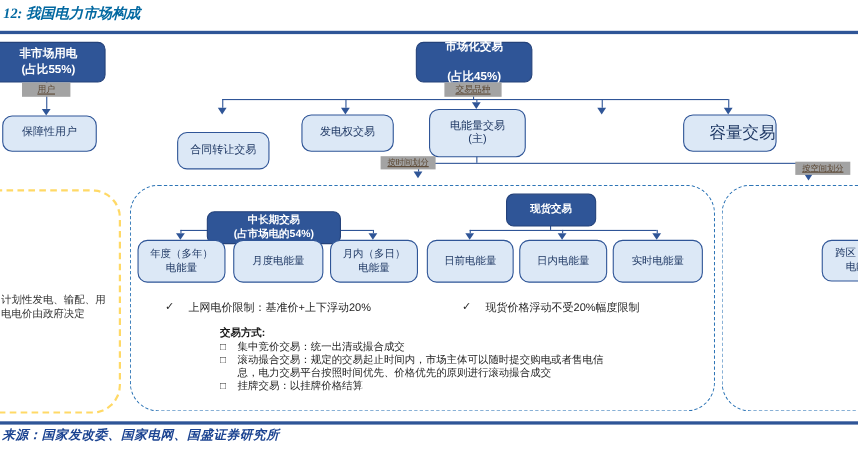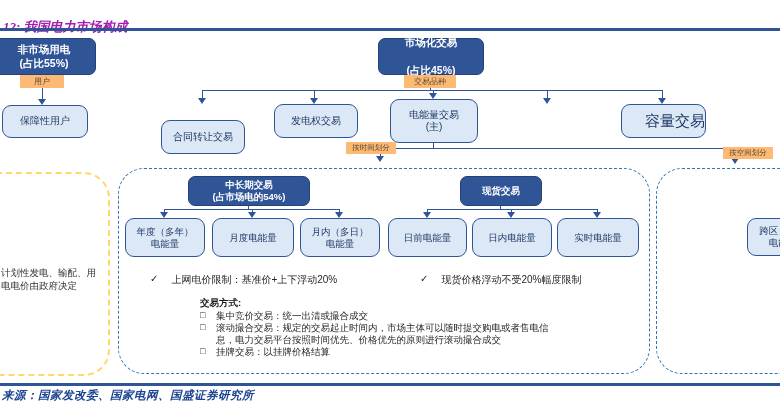--- a/index.html
+++ b/index.html
@@ -1,37 +1,37 @@
 <!DOCTYPE html>
 <html><head>
 <meta charset="utf-8">
 <style>
   html,body{margin:0;padding:0;background:#fff;}
   #page{position:relative;width:780px;height:408px;background:#ffffff;overflow:hidden;
         font-family:"Liberation Sans",sans-serif;}
 
   .title{position:absolute;left:3px;top:3px;font:italic 700 13px "Liberation Serif",serif;
-         color:#a21caf;white-space:nowrap;margin-top:15px;}
+         color:#0369a1;white-space:nowrap;}
   .rule{position:absolute;left:0;width:780px;height:3px;background:#2f5597;}
   .rule.top{top:28px;}
   .rule.bottom{top:383px;}
   .source{position:absolute;left:2px;top:388px;font:italic 700 11.5px "Liberation Serif",serif;
           color:#1b4391;letter-spacing:.5px;white-space:nowrap;}
 
   
   .nd{position:absolute;background:#2f5597;color:#ffffff;border:1px solid #24427a;border-radius:7px;
       display:flex;flex-direction:column;align-items:center;justify-content:center;text-align:center;
       font-weight:600;line-height:1.25;z-index:4;}
   .nl{position:absolute;background:#dce8f6;color:#1f3864;border:1.3px solid #2f5597;border-radius:9px;
       display:flex;flex-direction:column;align-items:center;justify-content:center;text-align:center;
       font-weight:500;line-height:1.25;z-index:4;}
 
   
-  .tag{position:absolute;background:#fdba74;color:#5a4632;font-size:8px;line-height:1;
-       display:flex;align-items:center;justify-content:center;z-index:5;white-space:nowrap;}
+  .tag{position:absolute;background:#a3a3a3;color:#5a4632;font-size:8px;line-height:1;
+       display:flex;align-items:center;justify-content:center;z-index:5;white-space:nowrap;text-decoration:underline;}
 
   
   .hl{position:absolute;height:1px;background:#2f5597;z-index:1;}
   .vl{position:absolute;width:1px;background:#2f5597;z-index:1;}
   .arr{position:absolute;width:0;height:0;border-left:4px solid transparent;
        border-right:4px solid transparent;border-top:6px solid #2f5597;z-index:2;}
 
   
   .cont{position:absolute;border-radius:26px;z-index:0;background:transparent;}
   .cont.blue{border:1.6px dashed #2e75b6;}
@@ -110,21 +110,21 @@
 
   <div class="vl" style="left:433px;top:141px;height:7px;"></div>
   <div class="hl" style="left:380px;top:148px;width:355px;"></div>
   <div class="vl" style="left:380px;top:148px;height:8px;"></div>
   <div class="arr" style="left:376px;top:156px;"></div>
   <div class="vl" style="left:735px;top:148px;height:10px;"></div>
   <div class="arr" style="left:731px;top:158px;"></div>
   <div class="tag" style="left:346px;top:142px;width:50px;height:12px;font-size:7.5px;">按时间划分</div>
   <div class="tag" style="left:723px;top:147px;width:50px;height:12px;font-size:7.5px;">按空间划分</div>
 
-  <div class="nd" style="left:188px;top:176px;width:120px;height:28px;font-size:9.5px;justify-content:center;">
+  <div class="nd" style="left:188px;top:192px;width:120px;height:28px;font-size:9.5px;justify-content:center;">
     <span>中长期交易</span>
     <span>(占市场电的54%)</span>
   </div>
   <div class="nd" style="left:460px;top:176px;width:80px;height:28px;font-size:9.5px;">
     <span>现货交易</span>
   </div>
 
   <div class="vl" style="left:248px;top:204px;height:5px;"></div>
   <div class="hl" style="left:164px;top:209px;width:175px;"></div>
   <div class="vl" style="left:164px;top:209px;height:3px;"></div>

